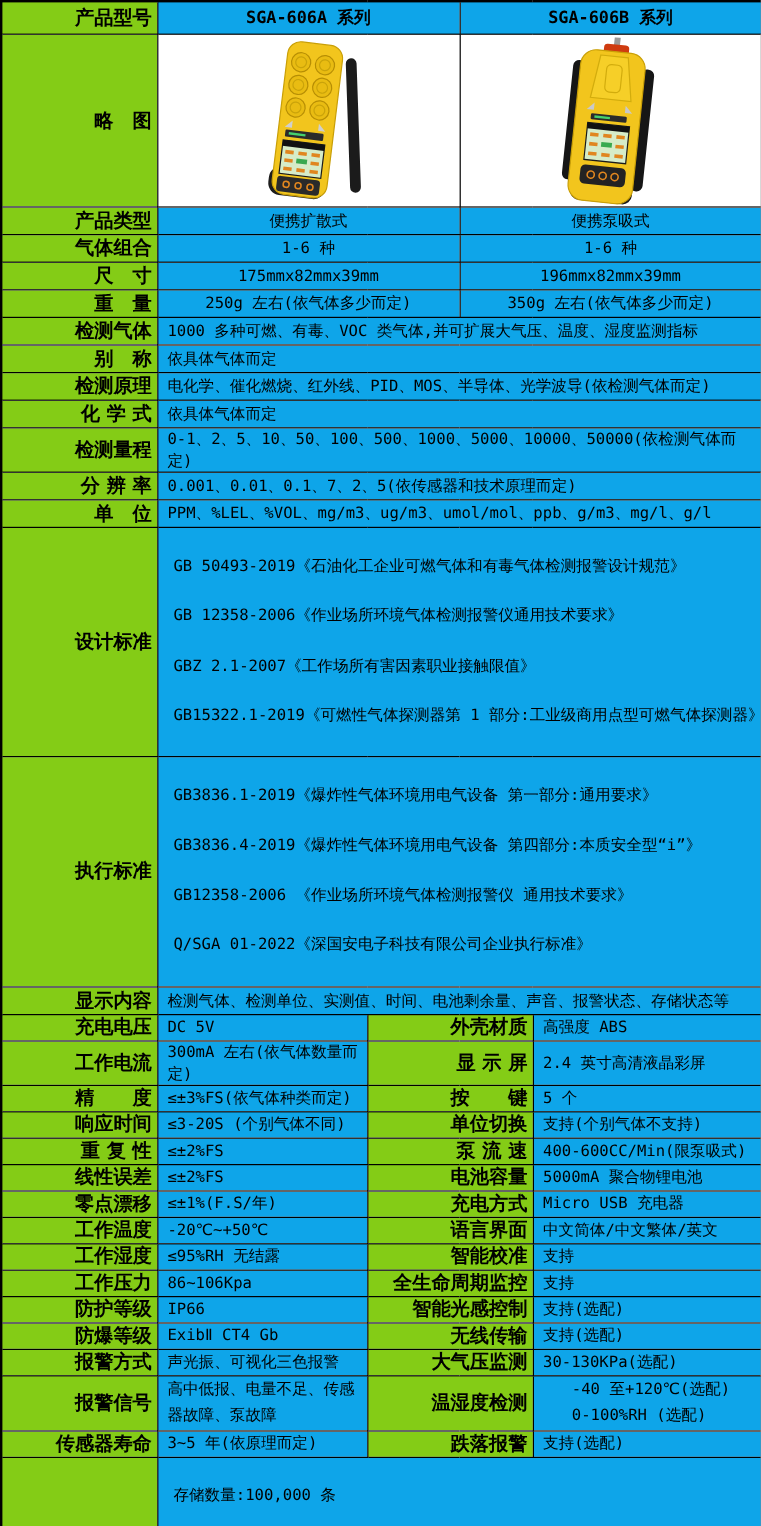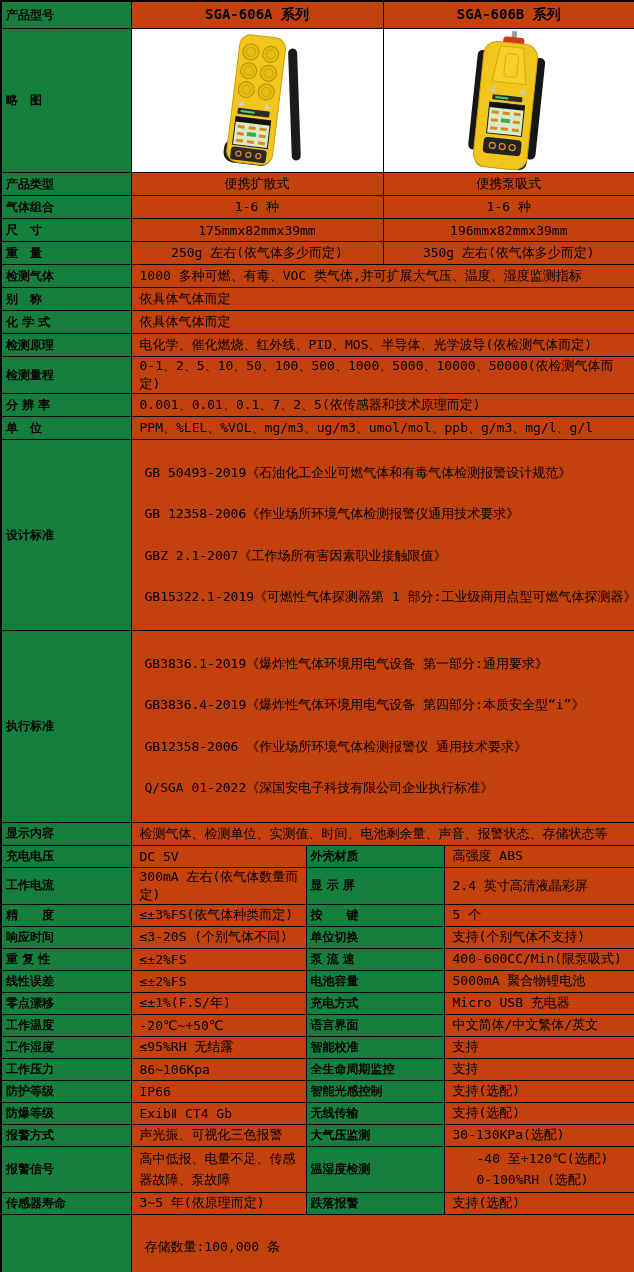--- a/index.html
+++ b/index.html
@@ -6,25 +6,25 @@
   body{width:634px;font-family:"DejaVu Sans",sans-serif;color:#000;}
   table.spec{
     width:634px;table-layout:fixed;border-collapse:collapse;
     border:2px solid #000;
   }
   td{border:1px solid #000;padding:0 4px;overflow:hidden;vertical-align:middle;}
   
   col.c1{width:130px;} col.c2{width:175px;} col.c3{width:77px;}
   col.c4{width:61px;}  col.c5{width:191px;}
   .lab{
-    background:#15803d;font-weight:bold;text-align:left;
-    font-size:12px;line-height:1.25;
+    background:#84cc16;font-weight:bold;text-align:right;
+    font-size:16px;line-height:1.25;
   }
   .val{
-    background:#c2410c;font-size:13px;
+    background:#0ea5e9;font-size:13px;
     font-family:"DejaVu Sans Mono","DejaVu Sans",monospace;
     white-space:pre-line;
   }
   .c{text-align:center;}
   .l{text-align:left;padding-left:8px;}
   .bold{font-weight:bold;font-size:14px;}
   .hrow td{height:26px;}
   .r22 td{height:22px;}
   .r21 td{height:21px;margin-left:48px;}
   .r45 td{height:45px;}
@@ -165,26 +165,26 @@
 
   <tr class="r22">
     <td class="lab">检测气体</td>
     <td colspan="4" class="val l">1000 多种可燃、有毒、VOC 类气体,并可扩展大气压、温度、湿度监测指标</td>
   </tr>
   <tr class="r22">
     <td class="lab">别　称</td>
     <td colspan="4" class="val l">依具体气体而定</td>
   </tr>
   <tr class="r22">
+    <td class="lab">检测原理</td>
+    <td colspan="4" class="val l">电化学、催化燃烧、红外线、PID、MOS、半导体、光学波导(依检测气体而定)</td>
+  </tr>
+  <tr class="r22">
     <td class="lab">化 学 式</td>
     <td colspan="4" class="val l">依具体气体而定</td>
-  </tr>
-  <tr class="r22">
-    <td class="lab">检测原理</td>
-    <td colspan="4" class="val l">电化学、催化燃烧、红外线、PID、MOS、半导体、光学波导(依检测气体而定)</td>
   </tr>
   <tr class="r22">
     <td class="lab">检测量程</td>
     <td colspan="4" class="val l">0-1、2、5、10、50、100、500、1000、5000、10000、50000(依检测气体而定)</td>
   </tr>
   <tr class="r22">
     <td class="lab">分 辨 率</td>
     <td colspan="4" class="val l">0.001、0.01、0.1、7、2、5(依传感器和技术原理而定)</td>
   </tr>
   <tr class="r22">

